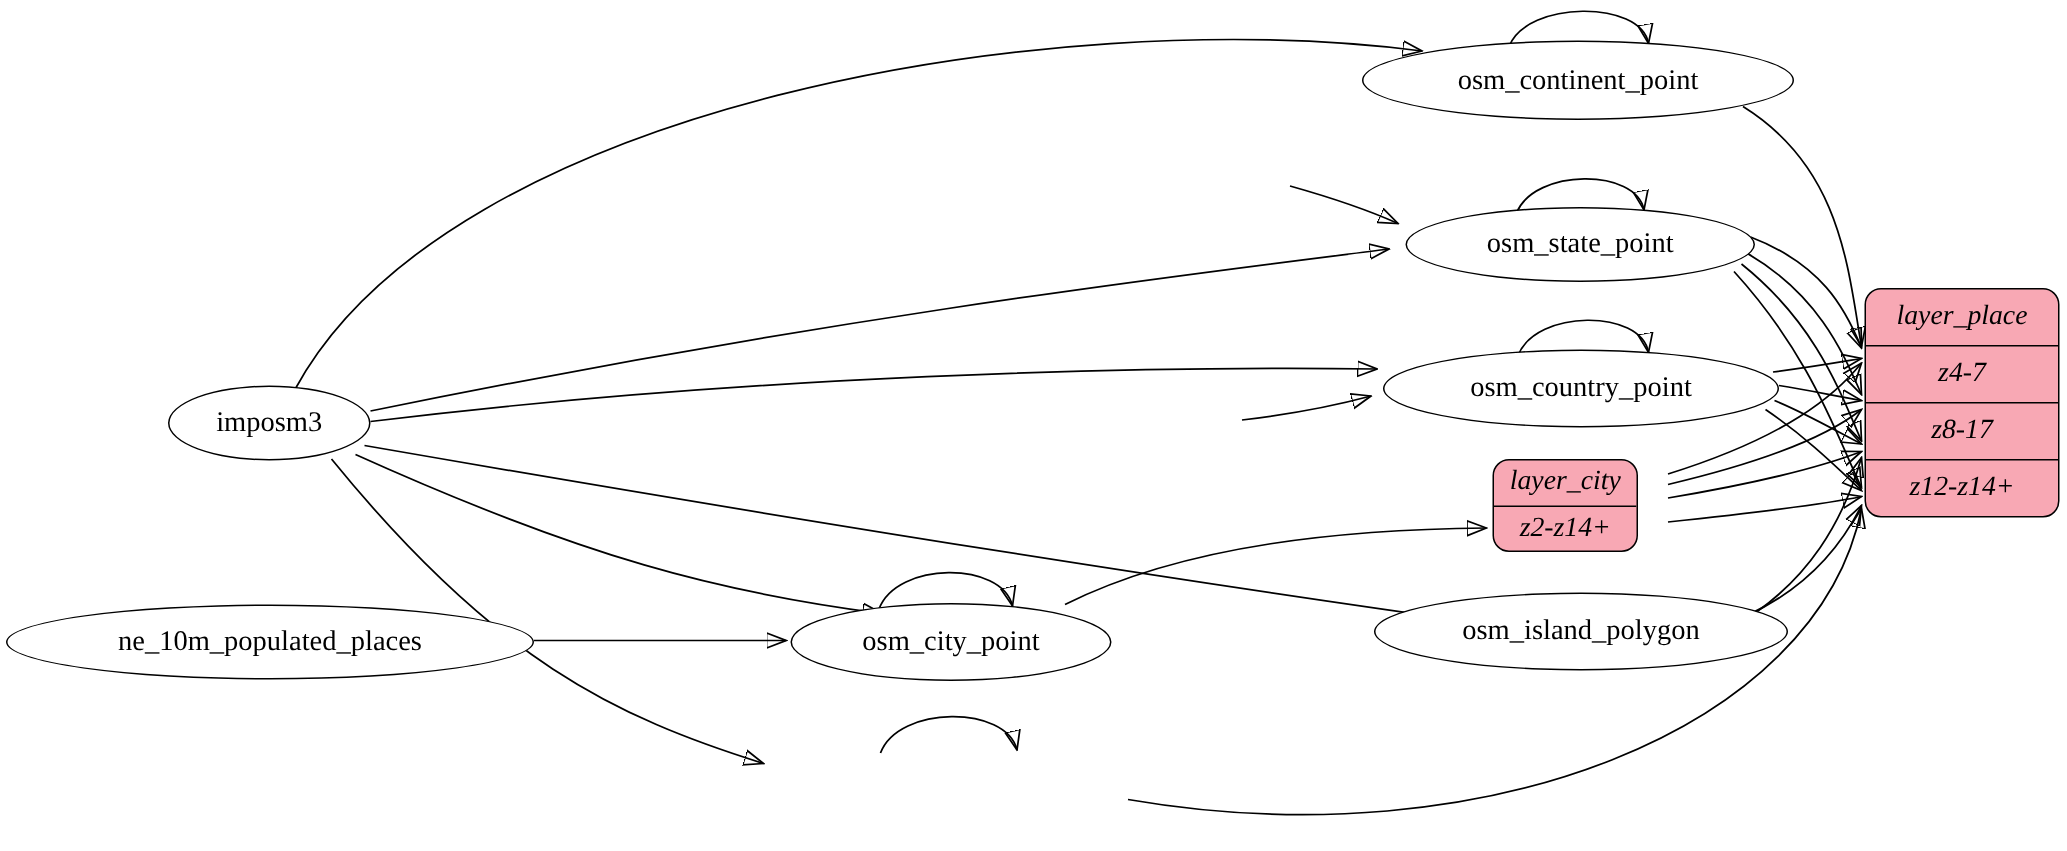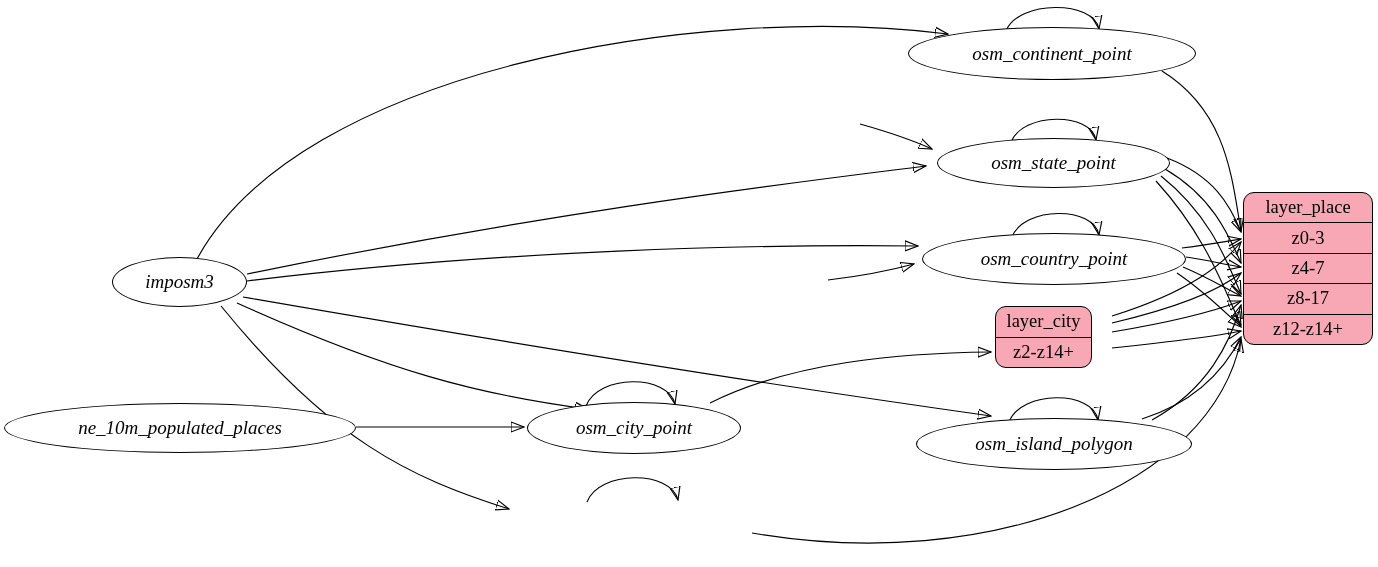--- a/index.html
+++ b/index.html
@@ -14,31 +14,31 @@
   svg.edges path{fill:none;stroke:#000000;stroke-width:1.15px;}
   .ellipse{
     position:absolute;
     border:1.3px solid #000000;
     border-radius:50%;
     background:#ffffff;
     display:flex;align-items:center;justify-content:center;
     font-size:19px;color:#000000;
     white-space:nowrap;
     box-sizing:border-box;
-    font-style:italic;
   }
   .record{
     position:absolute;
     border:1.7px solid #000000;
     border-radius:11px;
     background:#f8a8b4;
     display:flex;flex-direction:column;
     font-size:18.5px;color:#000000;
     box-sizing:border-box;
     overflow:hidden;
+    font-style:italic;
   }
   .record .rrow{
     flex:1;
     display:flex;align-items:center;justify-content:center;
     white-space:nowrap;
   }
   .record .rrow + .rrow{border-top:1.7px solid #000000;}
 </style>
 </head>
 <body>
@@ -104,31 +104,30 @@
   </div>
 
   <div class="ellipse" style="left:922px;top:233px;width:264px;height:52px">
     <span>osm_country_point</span>
   </div>
 
   <div class="ellipse" style="left:527px;top:402px;width:214px;height:52px">
     <span>osm_city_point</span>
   </div>
 
-  <div class="ellipse" style="left:916px;top:418px;width:276px;height:52px">
+  <div class="ellipse" style="left:916px;top:395px;width:276px;height:52px">
     <span>osm_island_polygon</span>
   </div>
 
 
   <div class="record" style="left:995px;top:306px;width:97px;height:62px">
     <div class="rrow">layer_city</div>
     <div class="rrow">z2-z14+</div>
   </div>
 
   <div class="record" style="left:1243px;top:192px;width:130px;height:153px">
     <div class="rrow">layer_place</div>
-    <div class="rrow">z0-3</div>
     <div class="rrow">z4-7</div>
     <div class="rrow">z8-17</div>
     <div class="rrow">z12-z14+</div>
   </div>
 
 </div>
 
 </body></html>

